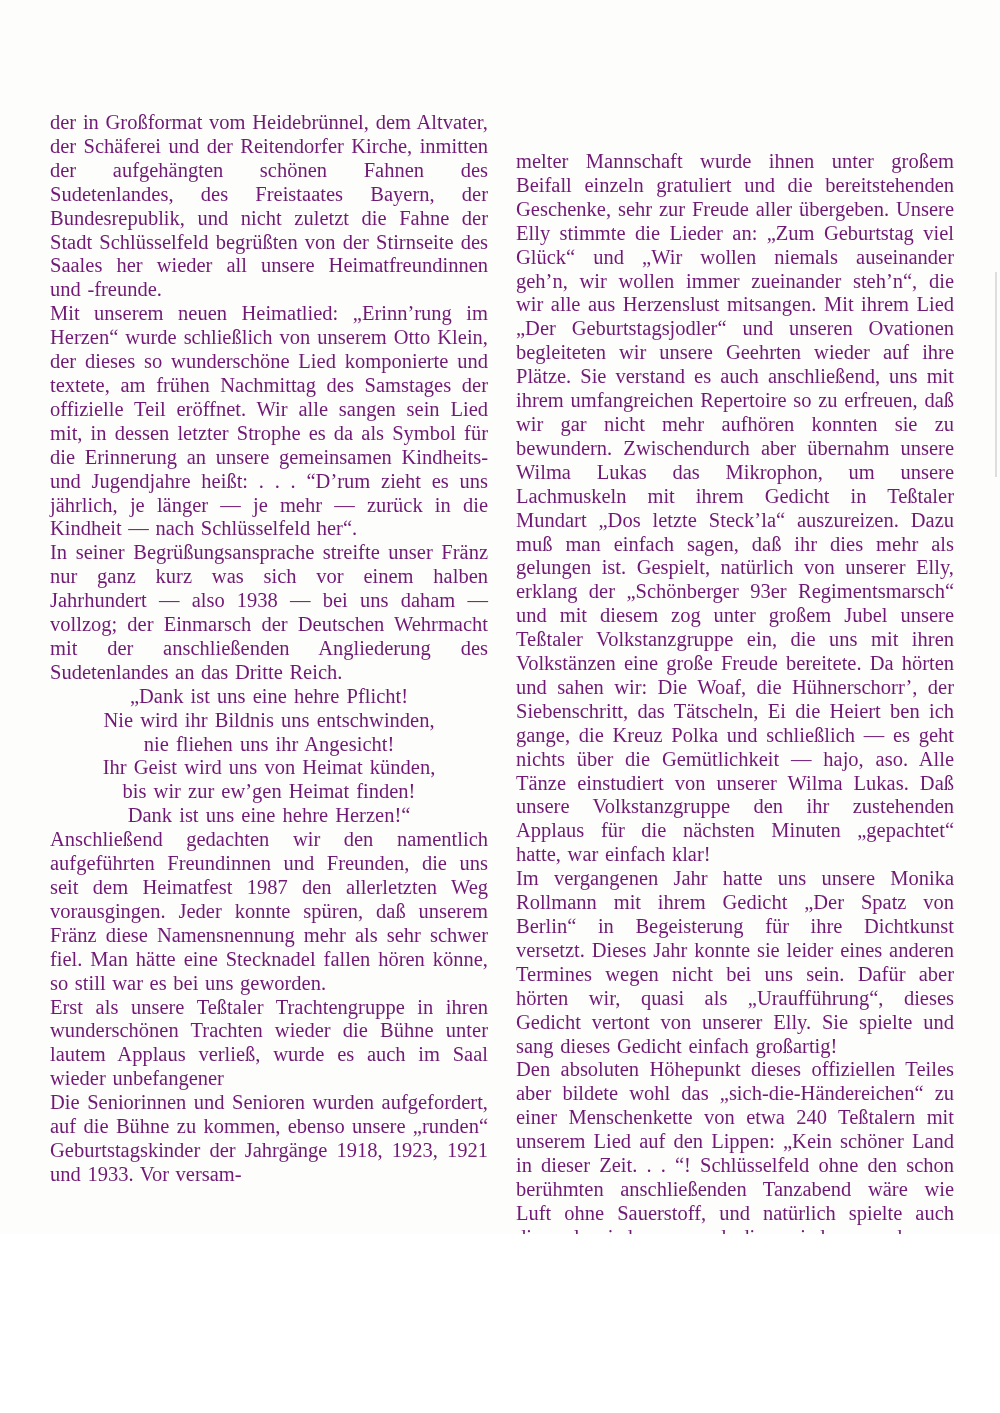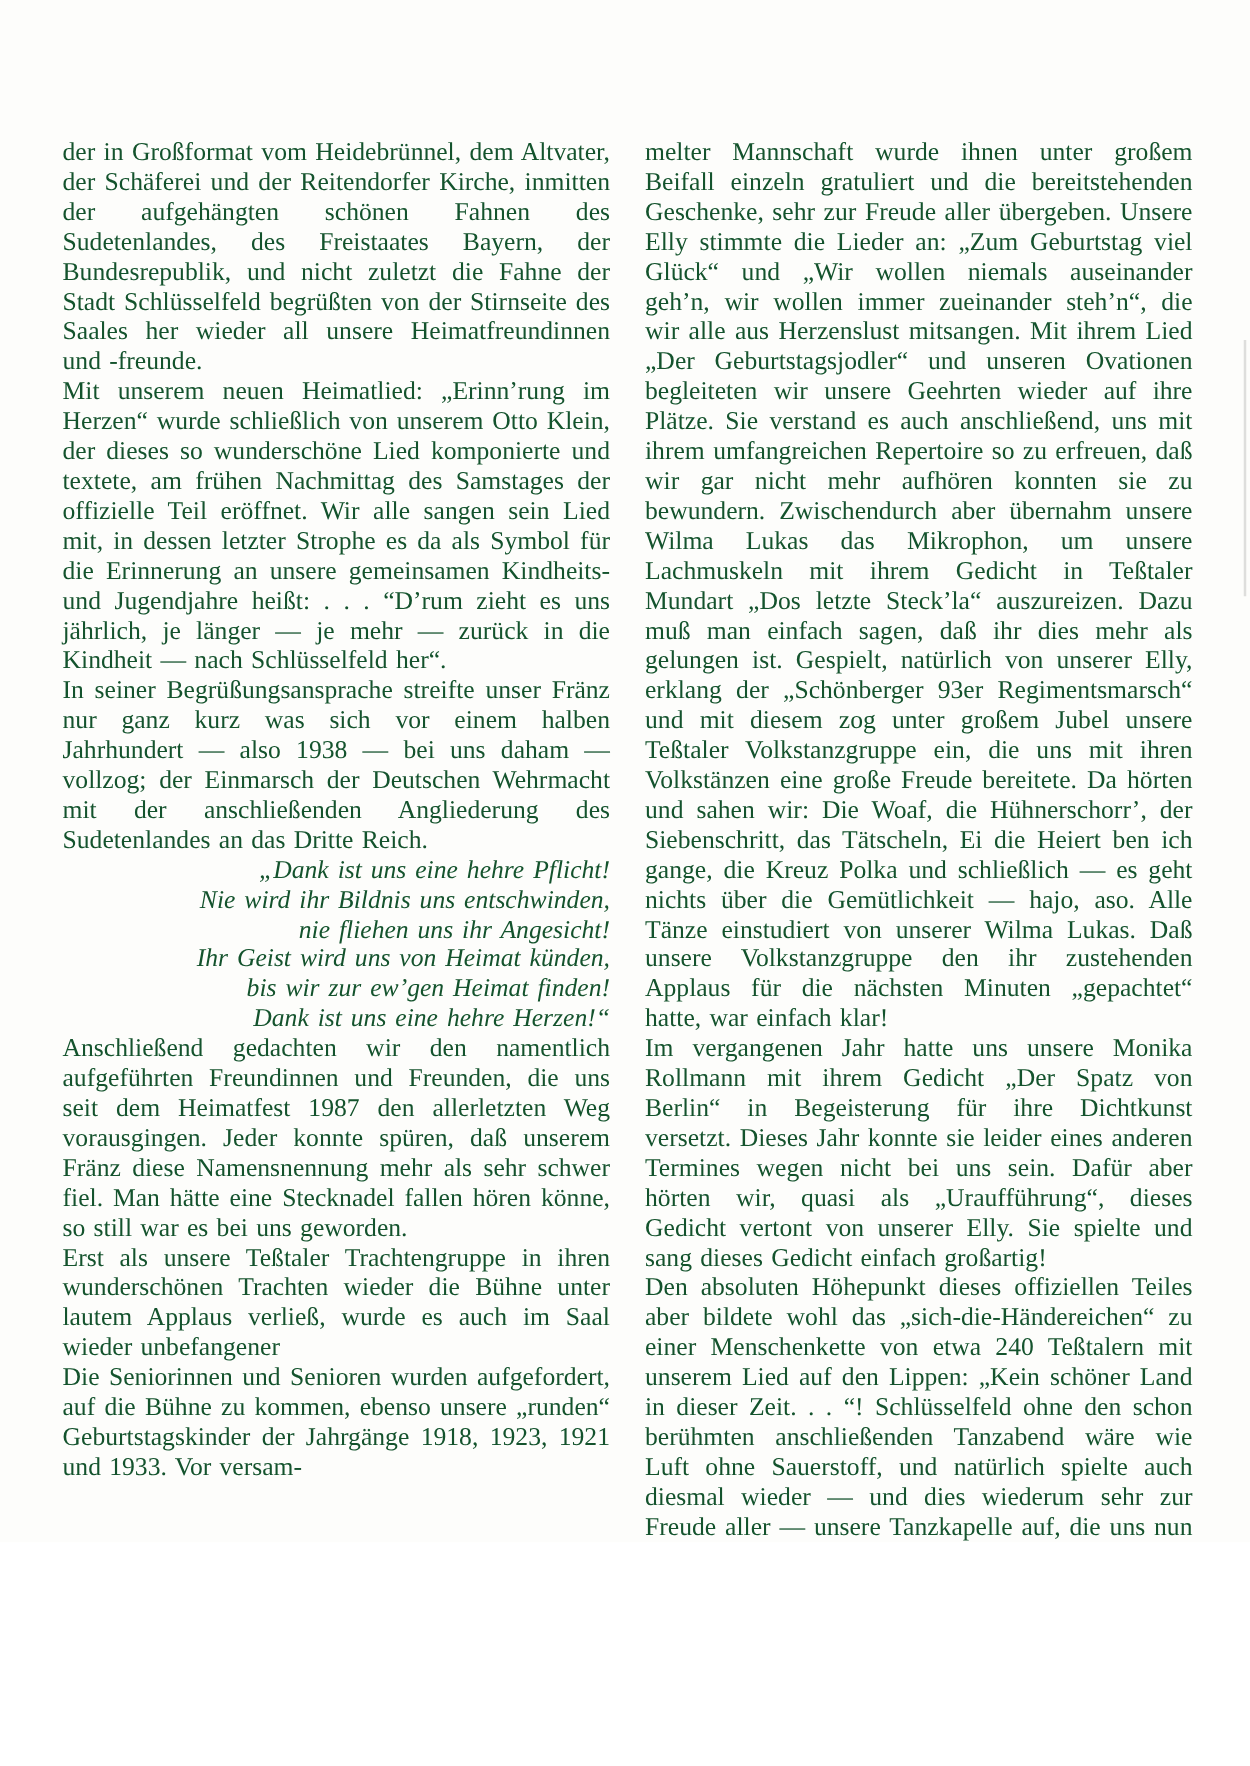--- a/index.html
+++ b/index.html
@@ -6,43 +6,42 @@
     margin: 0;
     padding: 0;
     background: #ffffff;
   }
   .page {
     position: relative;
     width: 1000px;
     height: 1234px;
     background: #fdfdfb;
     font-family: "Liberation Serif", serif;
-    color: #14532d;
+    color: #701a75;
     overflow: hidden;
   }
   .col {
     position: absolute;
     top: 111px;
     width: 438px;
     text-align: justify;
     font-size: 20.5px;
     line-height: 23.9px;
     word-spacing: 1.5px;
     hyphens: auto;
     -webkit-hyphens: auto;
   }
   .col-left  { left: 50px; }
-  .col-right { left: 516px; }
+  .col-right { left: 516px; margin-top: 39px; }
   .col p {
     margin: 0;
     padding: 0;
   }
   .poem p {
-    font-style: italic;
-    text-align: right;
+    text-align: center;
     word-spacing: 2px;
   }
   .page-number {
     position: absolute;
     left: 51px;
     top: 1292px;
     font-size: 16px;
     line-height: 24px;
   }
   .scan-line {

